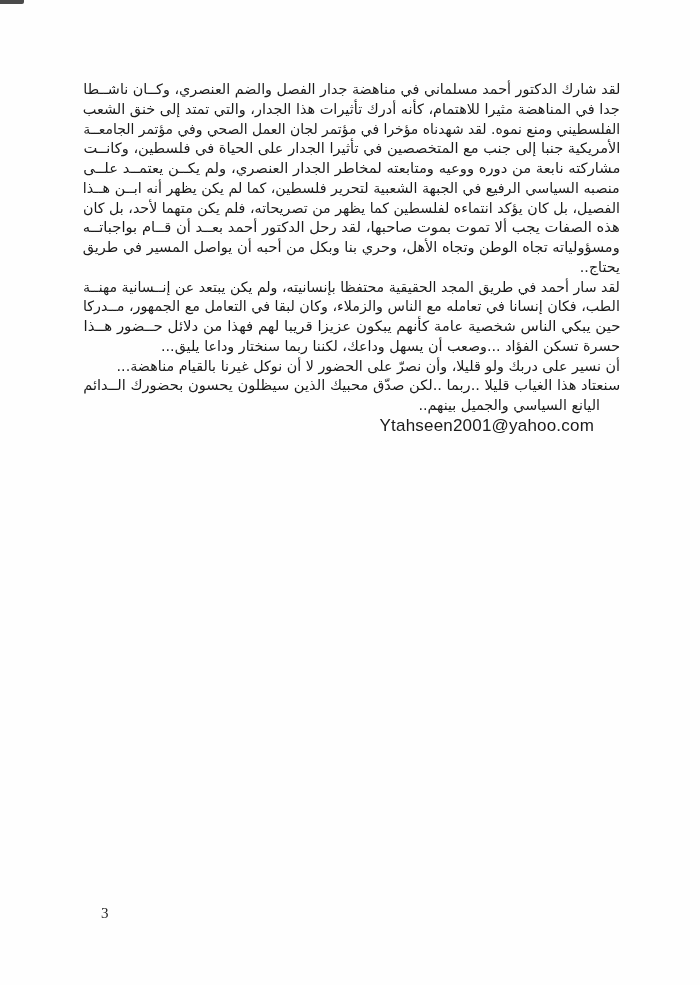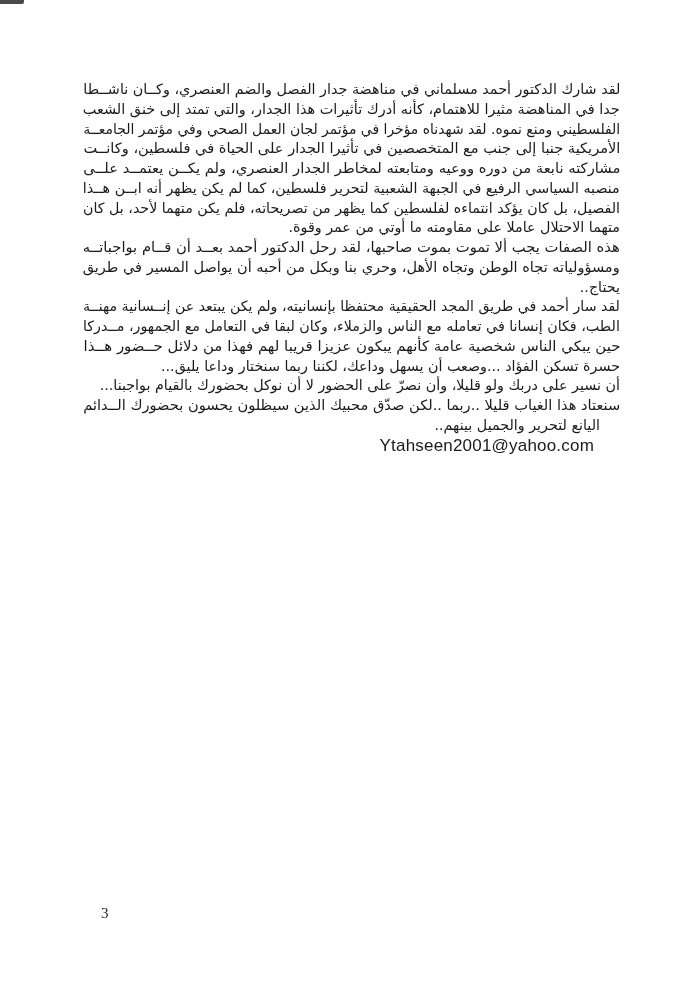--- a/index.html
+++ b/index.html
@@ -73,28 +73,27 @@
   <div class="scan-artifact"></div>
 
   <div class="text-block">
     <div class="line full" style="transform: scaleX(1.00312);">لقد شارك الدكتور أحمد مسلماني في مناهضة جدار الفصل والضم العنصري، وكــان ناشــطا</div>
     <div class="line full" style="transform: scaleX(1.01178);">جدا في المناهضة مثيرا للاهتمام، كأنه أدرك تأثيرات هذا الجدار، والتي تمتد إلى خنق الشعب</div>
     <div class="line full" style="transform: scaleX(0.97426);">الفلسطيني ومنع نموه. لقد شهدناه مؤخرا في مؤتمر لجان العمل الصحي وفي مؤتمر الجامعــة</div>
     <div class="line full" style="transform: scaleX(1.02009);">الأمريكية جنبا إلى جنب مع المتخصصين في تأثيرا الجدار على الحياة في فلسطين، وكانــت</div>
     <div class="line full" style="transform: scaleX(1.03201);">مشاركته نابعة من دوره ووعيه ومتابعته لمخاطر الجدار العنصري، ولم يكــن يعتمــد علــى</div>
     <div class="line full" style="transform: scaleX(0.998634);">منصبه السياسي الرفيع في الجبهة الشعبية لتحرير فلسطين، كما لم يكن يظهر أنه ابــن هــذا</div>
     <div class="line full" style="transform: scaleX(0.994473);">الفصيل، بل كان يؤكد انتماءه لفلسطين كما يظهر من تصريحاته، فلم يكن متهما لأحد، بل كان</div>
-    <div class="line">متهما الاحتلال عاملا على مقاومته ما أوتي من عمر وقوة.</div>
     <div class="line full" style="transform: scaleX(1.0313);">هذه الصفات يجب ألا تموت بموت صاحبها، لقد رحل الدكتور أحمد بعــد أن قــام بواجباتــه</div>
     <div class="line full" style="transform: scaleX(1.01578);">ومسؤولياته تجاه الوطن وتجاه الأهل، وحري بنا وبكل من أحبه أن يواصل المسير في طريق</div>
     <div class="line">يحتاج..</div>
     <div class="line full" style="transform: scaleX(0.98915);">لقد سار أحمد في طريق المجد الحقيقية محتفظا بإنسانيته، ولم يكن يبتعد عن إنــسانية مهنــة</div>
     <div class="line full" style="transform: scaleX(0.998373);">الطب، فكان إنسانا في تعامله مع الناس والزملاء، وكان لبقا في التعامل مع الجمهور، مــدركا</div>
     <div class="line full" style="transform: scaleX(1.04576);">حين يبكي الناس شخصية عامة كأنهم يبكون عزيزا قريبا لهم فهذا من دلائل حــضور هــذا</div>
     <div class="line">حسرة تسكن الفؤاد ...وصعب أن يسهل وداعك، لكننا ربما سنختار وداعا يليق...</div>
-    <div class="line">أن نسير على دربك ولو قليلا، وأن نصرّ على الحضور لا أن نوكل بحضورك بالقيام بواجبنا...</div>
+    <div class="line">أن نسير على دربك ولو قليلا، وأن نصرّ على الحضور لا أن نوكل غيرنا بالقيام مناهضة...</div>
     <div class="line full" style="transform: scaleX(1.02246);">سنعتاد هذا الغياب قليلا ..ربما ..لكن صدّق محبيك الذين سيظلون يحسون بحضورك الــدائم</div>
-    <div class="line inset-20">اليانع لتحرير والجميل بينهم..</div>
+    <div class="line inset-20">اليانع السياسي والجميل بينهم..</div>
     <div class="line email-line">Ytahseen2001@yahoo.com</div>
   </div>
 
   <div class="page-number">3</div>
 </div>
 
 </body></html>

